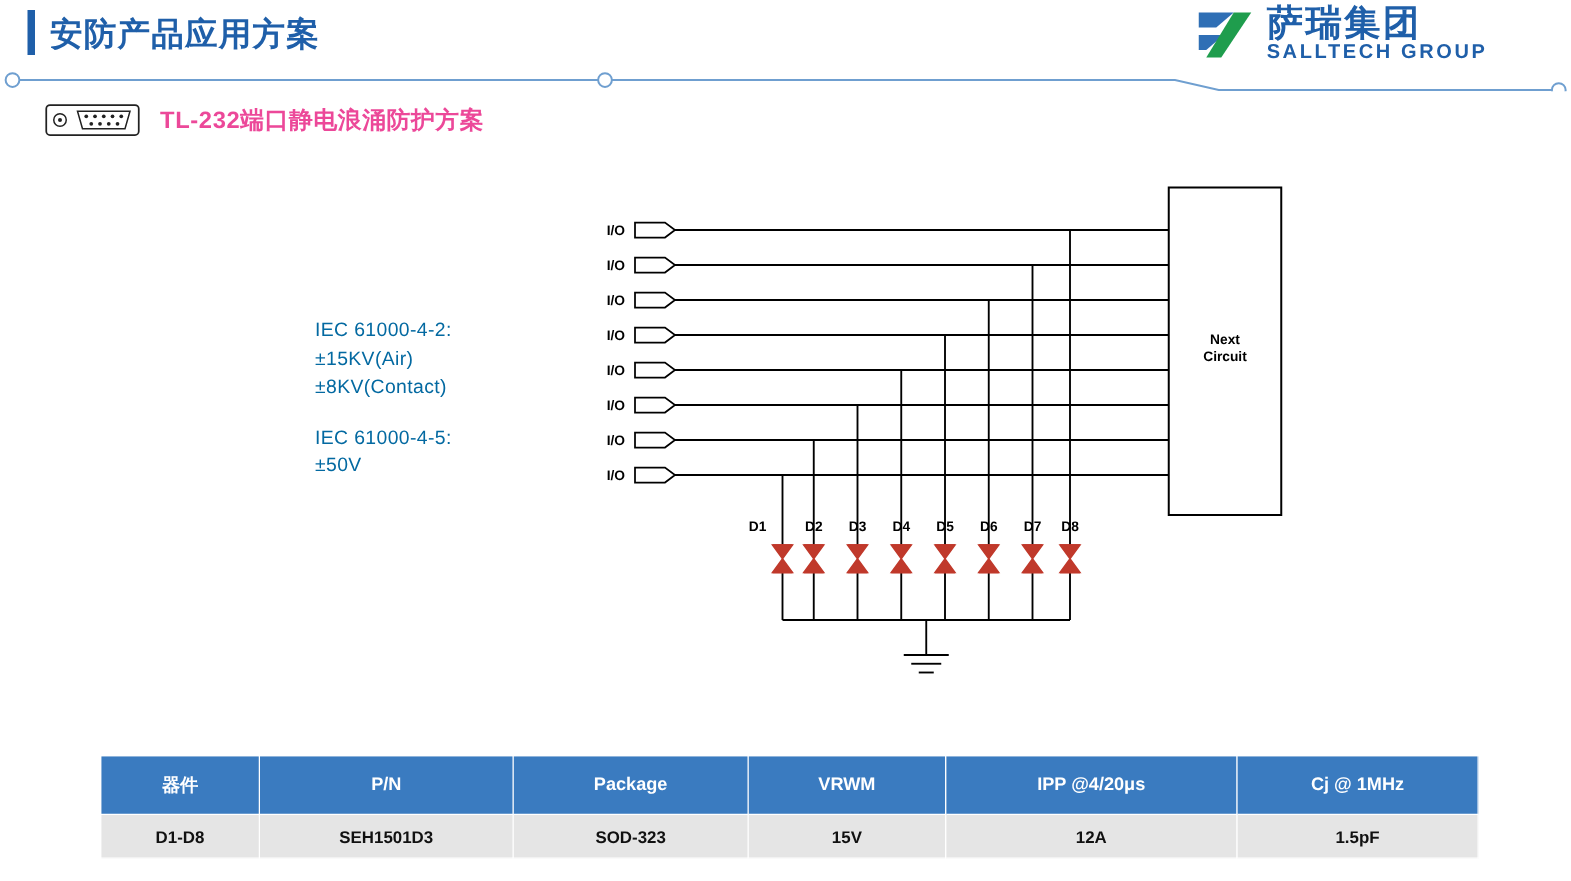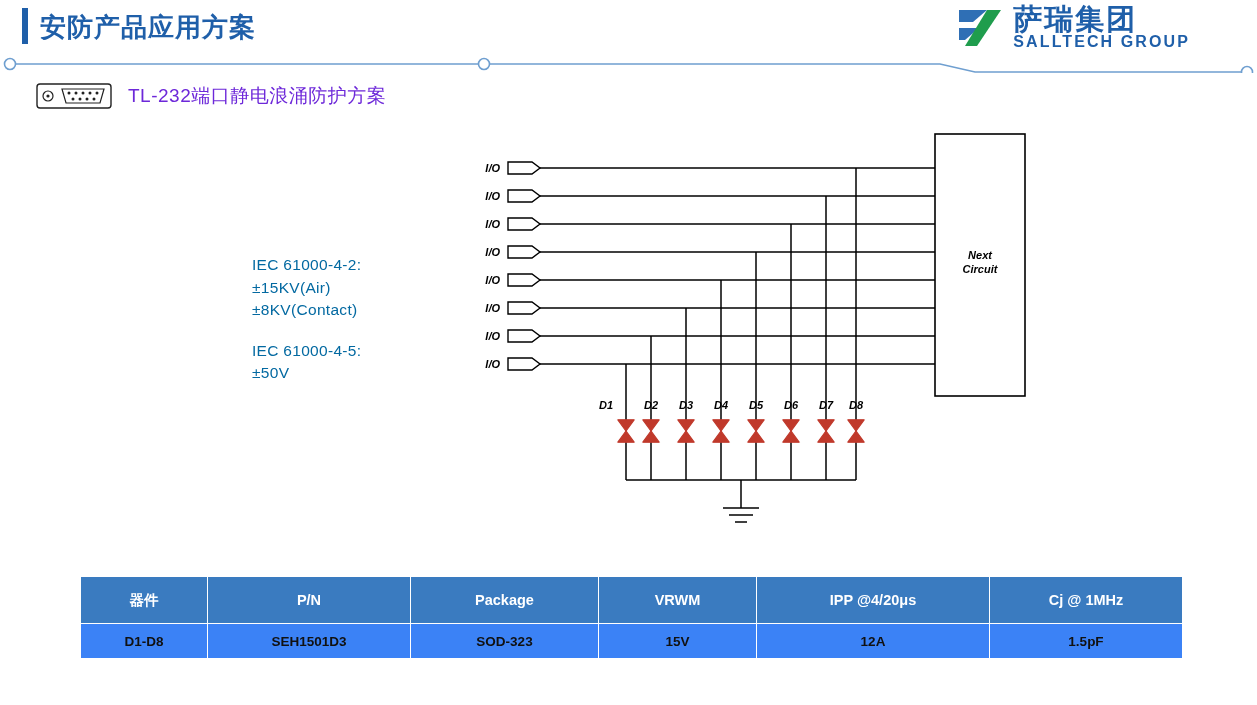--- a/index.html
+++ b/index.html
@@ -73,63 +73,63 @@
     left: 36px; top: 83px;
     display: flex;
     align-items: center;
     gap: 16px;
   }
   .db9-icon {
     width: 76px; height: 26px;
   }
   .section-title {
     font-size: 19px;
-    font-weight: normal;
-    color: #6d28d9;
+    font-weight: bold;
+    color: #ec4899;
     letter-spacing: 0.5px;
   }
 
   
   .spec-block {
     position: absolute;
     left: 252px; top: 254px;
     font-size: 15.5px;
     color: #0369a1;
     line-height: 22.5px;
     letter-spacing: 0.3px;
   }
   .spec-block .gap {
     height: 18px;
   }
 
   
   .schematic {
     position: absolute;
-    left: 440px; top: 120px; font-style: italic;
+    left: 440px; top: 136px;
   }
 
   
   .spec-table {
     position: absolute;
-    left: 80px; top: 576px;
+    left: 80px; top: 604px;
     width: 1084px;
     border-collapse: collapse;
     table-layout: fixed;
   }
   .spec-table th {
     background: #3a7bc0;
     color: #ffffff;
     font-size: 14.5px;
     font-weight: bold;
     height: 44px;
     border: 1px solid #ffffff;
     text-align: center;
   }
   .spec-table td {
-    background: #3b82f6;
+    background: #e5e5e5;
     color: #111111;
     font-size: 13.5px;
     font-weight: bold;
     height: 32px;
     border: 1px solid #ffffff;
     text-align: center;
   }
   .col-0 { width: 124px; }
   .col-1 { width: 200px; }
   .col-2 { width: 185px; }

